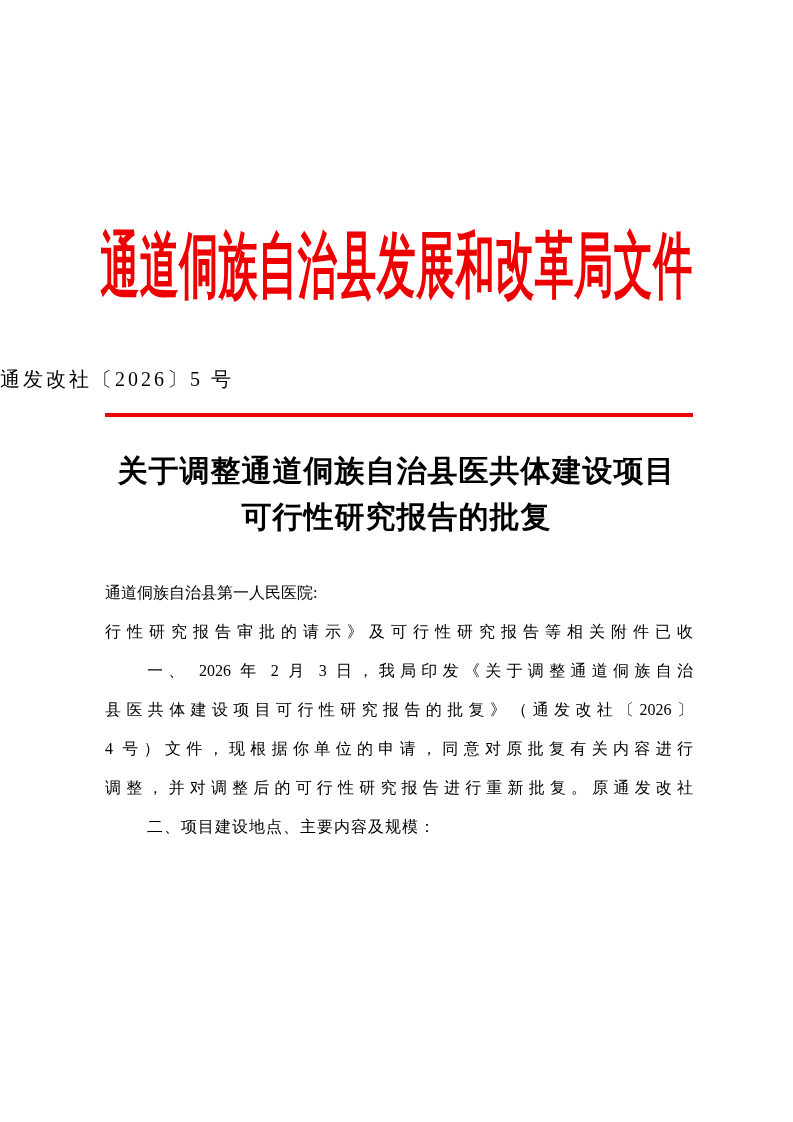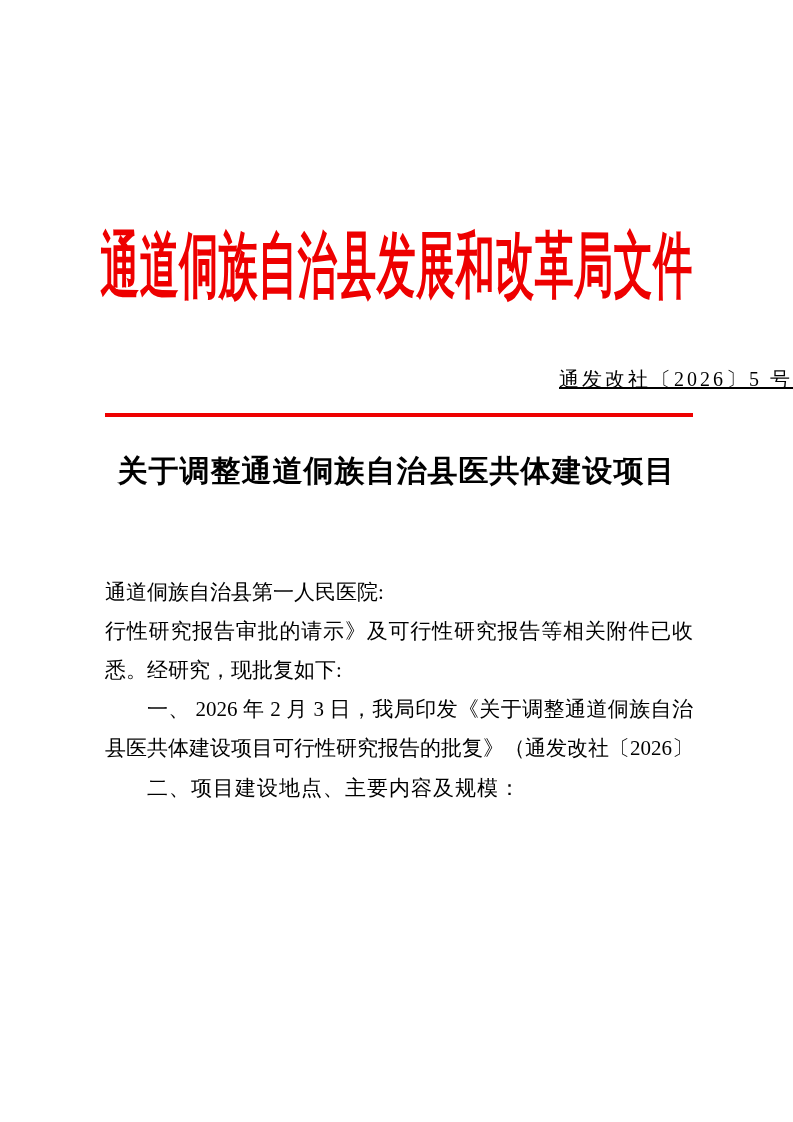--- a/index.html
+++ b/index.html
@@ -22,41 +22,41 @@
     font-size:39px; font-weight:bold;
     color:var(--accent);
     white-space:nowrap;
     transform:scaleY(1.85);
     transform-origin:center top;
     letter-spacing:0.5px;
   }
   
   .doc-number {
     position:absolute; top:366px; left:0; width:100%;
-    text-align:right;
-    font-size:20px; letter-spacing:3px;text-decoration:underline;
+    text-align:left;
+    font-size:20px; letter-spacing:3px;
   }
   
   .red-line {
     position:absolute; top:413px; left:105px;
     width:588px; height:4px;
     background:var(--accent);
   }
   
   .doc-title {
     position:absolute; top:448px; left:0; width:100%;
     text-align:center;
     font-size:30px; font-weight:bold;
     line-height:46px;
     letter-spacing:1px;
   }
   
   .body-text {
     position:absolute; top:573px; left:105px; width:588px;
-    font-size:21px; line-height:39px;
+    font-size:16px; line-height:39px;
   }
   .line { text-align:justify; text-align-last:justify; }
   .line.last { text-align-last:left; }
   .line.indent { text-indent:42px; }
   .line.hei {
     font-family:"Liberation Sans", sans-serif;
     font-weight:normal;
     letter-spacing:1px;
   }
   
@@ -73,26 +73,28 @@
   <div class="agency-header">
     <span class="stretch">通道侗族自治县发展和改革局文件</span>
   </div>
 
   <div class="doc-number">通发改社〔2026〕5 号</div>
 
   <div class="red-line"></div>
 
   <div class="doc-title">
     <div>关于调整通道侗族自治县医共体建设项目</div>
+    <div>可行性研究报告的批复</div>
   </div>
 
   <div class="body-text">
     <div class="line last">通道侗族自治县第一人民医院:</div>
     <div class="line">行性研究报告审批的请示》及可行性研究报告等相关附件已收</div>
-    <div class="line last">悉。经研究，现批复如下:</div>
     <div class="line indent">一、 2026 年 2 月 3 日，我局印发《关于调整通道侗族自治</div>
     <div class="line">县医共体建设项目可行性研究报告的批复》（通发改社〔2026〕</div>
+    <div class="line">4 号）文件，现根据你单位的申请，同意对原批复有关内容进行</div>
+    <div class="line">调整，并对调整后的可行性研究报告进行重新批复。原通发改社</div>
     <div class="line indent last hei">二、项目建设地点、主要内容及规模：</div>
   </div>
 
   <div class="footer">— 1 —</div>
 
 </div>
 
 </body></html>

